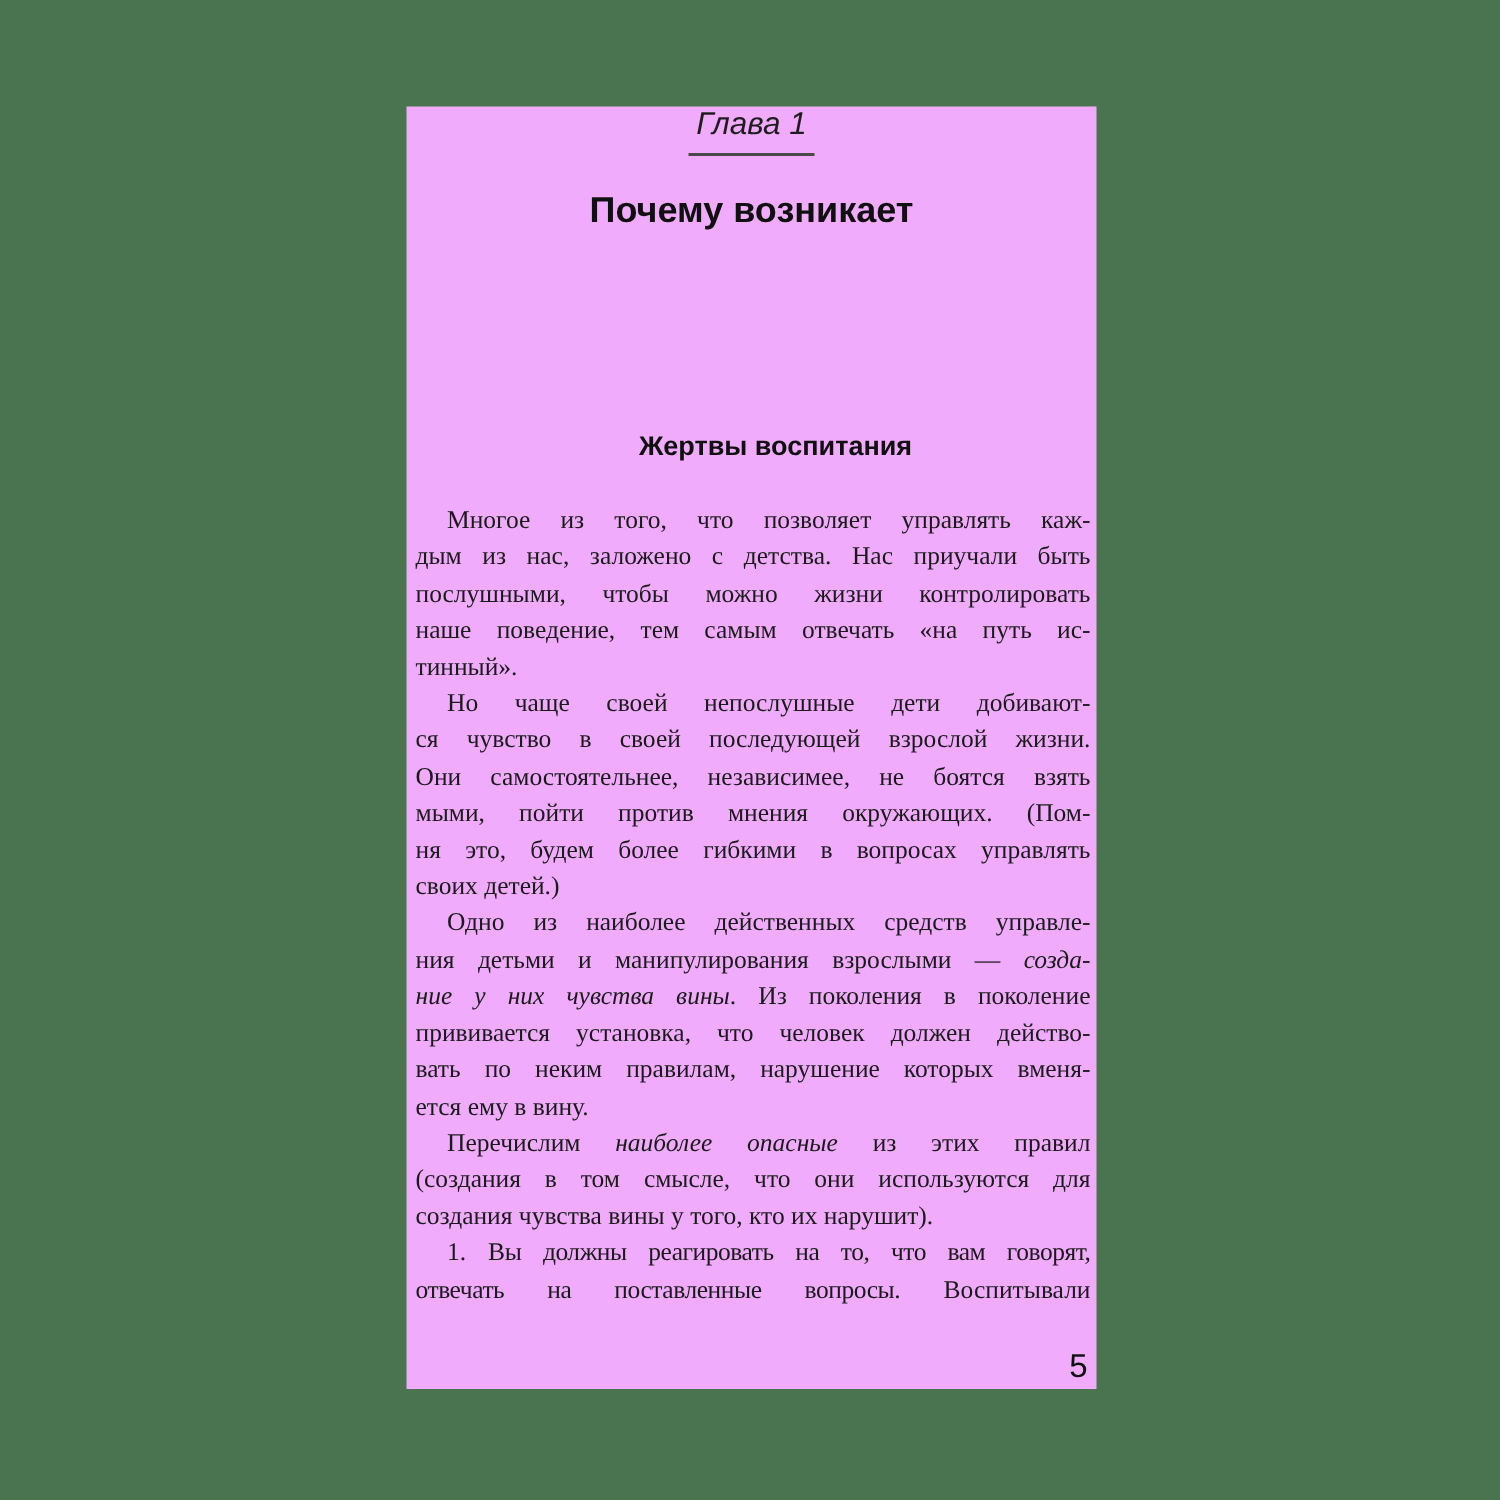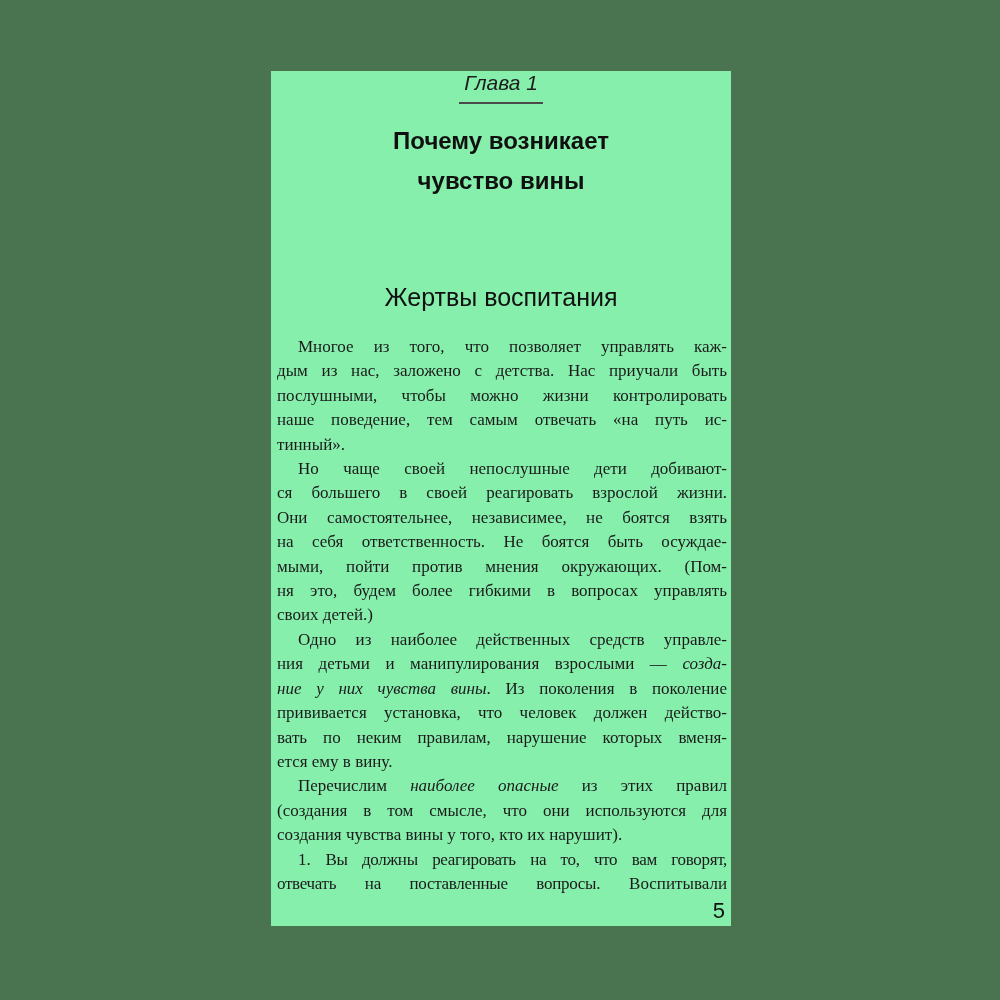--- a/index.html
+++ b/index.html
@@ -9,21 +9,21 @@
     height: 1000px;
     overflow: hidden;
     background: #4A7350;
   }
   .paper {
     position: absolute;
     left: 271px;
     top: 71px;
     width: 460px;
     height: 855px;
-    background: #86efac;
+    background: #f0abfc;
   }
   .chapter-label {
     position: absolute;
     top: 0px;
     left: 0;
     width: 100%;
     text-align: center;
     font-family: "Liberation Sans", sans-serif;
     font-style: italic;
     font-size: 21px;
@@ -47,26 +47,26 @@
     text-align: center;
     font-family: "Liberation Sans", sans-serif;
     font-weight: 700;
     font-size: 24px;
     line-height: 40px;
     color: #101010;
   }
   .section-heading {
     position: absolute;
     top: 209px;
-    left: 0;
+    left: 16px;
     width: 100%;
     text-align: center;
     font-family: "Liberation Sans", sans-serif;
-    font-weight: 400;
-    font-size: 25px;
+    font-weight: 700;
+    font-size: 18px;
     line-height: 34px;
     color: #101010;
   }
   .bodytext {
     position: absolute;
     top: 264px;
     left: 6px;
     width: 450px;
     font-family: "Liberation Serif", serif;
     font-size: 17px;
@@ -98,40 +98,38 @@
 </head>
 <body>
 
 <div class="paper">
 
   <div class="chapter-label">Глава 1</div>
   <div class="chapter-rule"></div>
 
   <div class="chapter-title">
     <div>Почему возникает</div>
-    <div>чувство вины</div>
   </div>
 
   <div class="section-heading">Жертвы воспитания</div>
 
   <div class="bodytext">
 
     <div>
       <div class="ln ind"><span>Многое из того, что позволяет управлять каж-</span></div>
       <div class="ln"><span>дым из нас, заложено с детства. Нас приучали быть</span></div>
       <div class="ln"><span>послушными, чтобы можно жизни контролировать</span></div>
       <div class="ln"><span>наше поведение, тем самым отвечать «на путь ис-</span></div>
       <div class="ln last"><span>тинный».</span></div>
     </div>
 
     <div>
       <div class="ln ind"><span>Но чаще своей непослушные дети добивают-</span></div>
-      <div class="ln"><span>ся большего в своей реагировать взрослой жизни.</span></div>
+      <div class="ln"><span>ся чувство в своей последующей взрослой жизни.</span></div>
       <div class="ln"><span>Они самостоятельнее, независимее, не боятся взять</span></div>
-      <div class="ln"><span>на себя ответственность. Не боятся быть осуждае-</span></div>
       <div class="ln"><span>мыми, пойти против мнения окружающих. (Пом-</span></div>
       <div class="ln"><span>ня это, будем более гибкими в вопросах управлять</span></div>
       <div class="ln last"><span>своих детей.)</span></div>
     </div>
 
     <div>
       <div class="ln ind"><span>Одно из наиболее действенных средств управле-</span></div>
       <div class="ln"><span>ния детьми и манипулирования взрослыми — </span><span class="it">созда-</span></div>
       <div class="ln"><span class="it">ние у них чувства вины</span><span>. Из поколения в поколение</span></div>
       <div class="ln"><span>прививается установка, что человек должен действо-</span></div>

